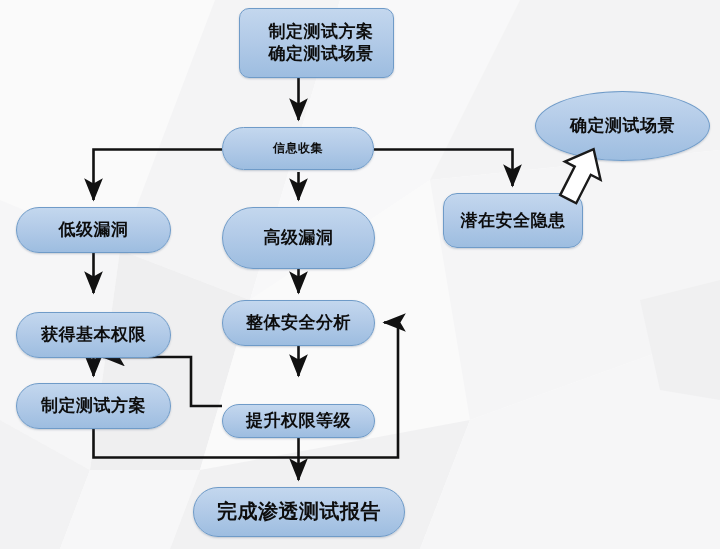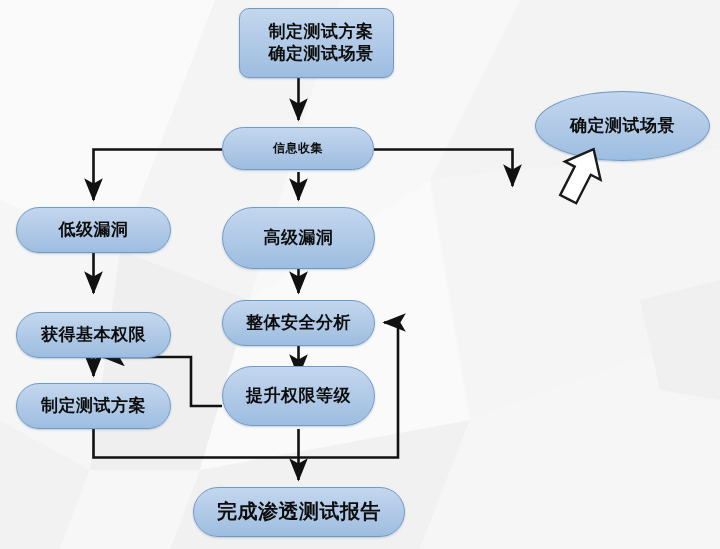--- a/index.html
+++ b/index.html
@@ -111,38 +111,41 @@
     </div>
 
     <div class="node pill" style="left:16px; top:207px; width:155px; height:46px; font-size:17px;">
       <span class="label">低级漏洞</span>
     </div>
 
     <div class="node pill" style="left:222px; top:207px; width:153px; height:62px; font-size:17px;text-align:right;">
       <span class="label">高级漏洞</span>
     </div>
 
+    <div class="node rrect-lg" style="left:443px; top:193px; width:140px; height:55px; font-size:17px;">
+      <span class="label">潜在安全隐患</span>
+    </div>
 
     <div class="node ellipse" style="left:535px; top:91px; width:175px; height:70px; font-size:17px;">
       <span class="label">确定测试场景</span>
     </div>
 
     <div class="node pill" style="left:16px; top:300px; width:155px; height:46px; font-size:17px;margin-top:12px;">
       <span class="label">获得基本权限</span>
     </div>
 
     <div class="node pill" style="left:222px; top:300px; width:153px; height:46px; font-size:17px;">
       <span class="label">整体安全分析</span>
     </div>
 
     <div class="node pill" style="left:16px; top:383px; width:155px; height:46px; font-size:17px;">
       <span class="label">制定测试方案</span>
     </div>
 
-    <div class="node pill" style="left:222px; top:366px; width:153px; height:60px; font-size:17px;">
+    <div class="node pill" style="left:222px; top:404px; width:153px; height:34px; font-size:17px;">
       <span class="label">提升权限等级</span>
     </div>
 
     <div class="node pill" style="left:193px; top:487px; width:212px; height:50px; font-size:20px;">
       <span class="label">完成渗透测试报告</span>
     </div>
   </div>
 
   <svg id="arrow-layer" viewBox="0 0 720 549" xmlns="http://www.w3.org/2000/svg">
     <g transform="translate(580,176) rotate(207)">

